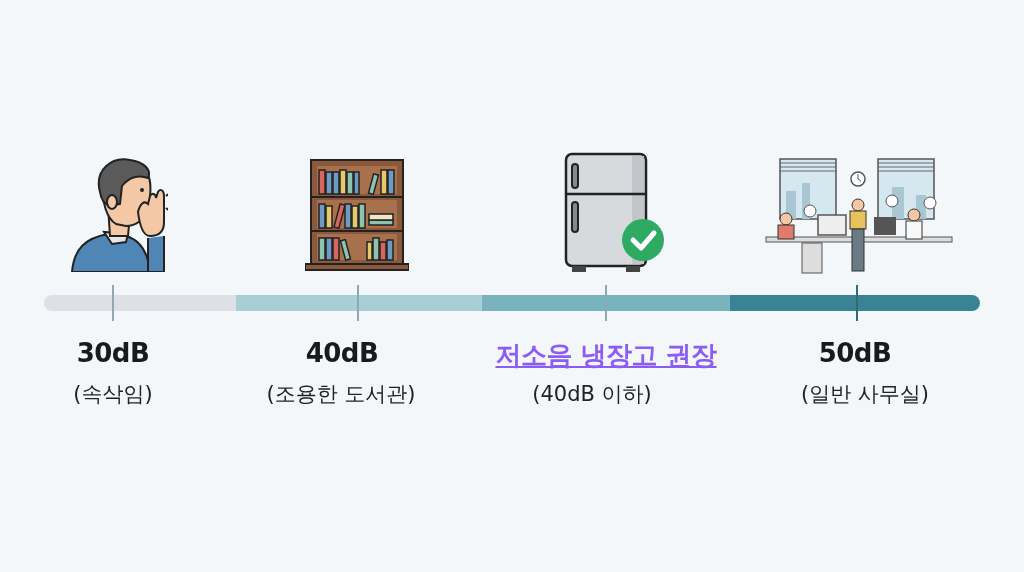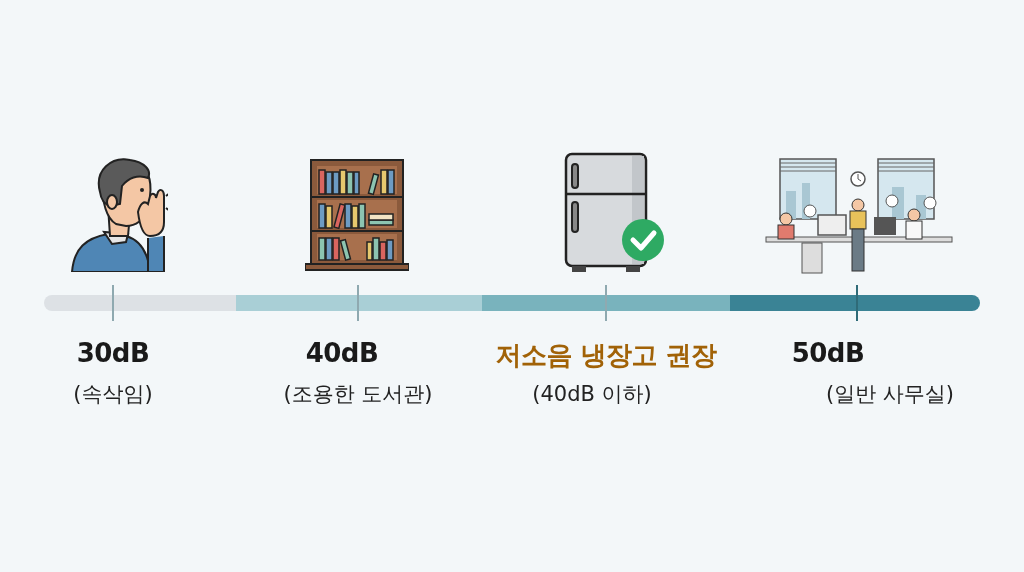--- a/index.html
+++ b/index.html
@@ -3,21 +3,21 @@
 <meta charset="utf-8">
 <style>
   html,body{margin:0;padding:0;}
   body{width:1024px;height:572px;background:#f3f7f9;position:relative;overflow:hidden;font-family:"DejaVu Sans","Liberation Sans",sans-serif;}
   .icon{position:absolute;}
   .bar{position:absolute;top:295px;height:16px;}
   .tick{position:absolute;top:285px;width:2px;height:36px;background:#8fa9b0;}
   .label{position:absolute;width:240px;text-align:center;color:#1a1a1a;}
   .main{top:338px;font-size:26px;font-weight:bold;letter-spacing:-0.5px;}
   .sub{top:380px;font-size:21px;color:#222;}
-  .accent{color:#a16207;}
+  .accent{color:#8b5cf6;text-decoration:underline;}
 </style>
 </head>
 <body>
 
 <svg class="icon" style="left:68px;top:156px" width="100" height="116" viewBox="0 0 100 116">
   <path d="M4 116 C6 92 18 82 40 78 L58 80 C72 84 80 96 82 116 Z" fill="#4f86b5" stroke="#222" stroke-width="2"></path>
   <path d="M36 76 L44 88 L58 86 L60 78 Z" fill="#e6e6e6" stroke="#222" stroke-width="2"></path>
   <path d="M40 50 L42 80 L60 80 L62 58 Z" fill="#f4c7a5" stroke="#222" stroke-width="2"></path>
   <path d="M34 24 C34 8 52 0 66 6 C80 10 84 24 82 40 L84 48 L78 54 C76 64 68 70 58 70 L48 68 C38 62 34 46 34 24 Z" fill="#f4c7a5" stroke="#222" stroke-width="2"></path>
   <path d="M32 36 C26 14 44 0 62 4 C76 6 84 14 80 22 C70 18 60 22 54 30 L52 48 L42 50 C36 48 33 44 32 36 Z" fill="#5a5a5a" stroke="#222" stroke-width="2"></path>
@@ -124,17 +124,17 @@
   <div class="bar" style="left:730px;width:250px;background:#3a8395;border-radius:0 8px 8px 0"></div>
   <div class="tick" style="left:112px"></div>
   <div class="tick" style="left:357px"></div>
   <div class="tick" style="left:605px"></div>
   <div class="tick" style="left:856px;background:#2f6b78"></div>
 </div>
 
 <div class="label main" style="left:-7px">30dB</div>
 <div class="label sub" style="left:-7px">(속삭임)</div>
 <div class="label main" style="left:222px">40dB</div>
-<div class="label sub" style="left:238px">(조용한 도서관)</div>
+<div class="label sub" style="left:221px">(조용한 도서관)</div>
 <div class="label main accent" style="left:486px">저소음 냉장고 권장</div>
 <div class="label sub" style="left:472px">(40dB 이하)</div>
-<div class="label main" style="left:708px">50dB</div>
-<div class="label sub" style="left:770px">(일반 사무실)</div>
+<div class="label main" style="left:735px">50dB</div>
+<div class="label sub" style="left:745px">(일반 사무실)</div>
 
 </body></html>

